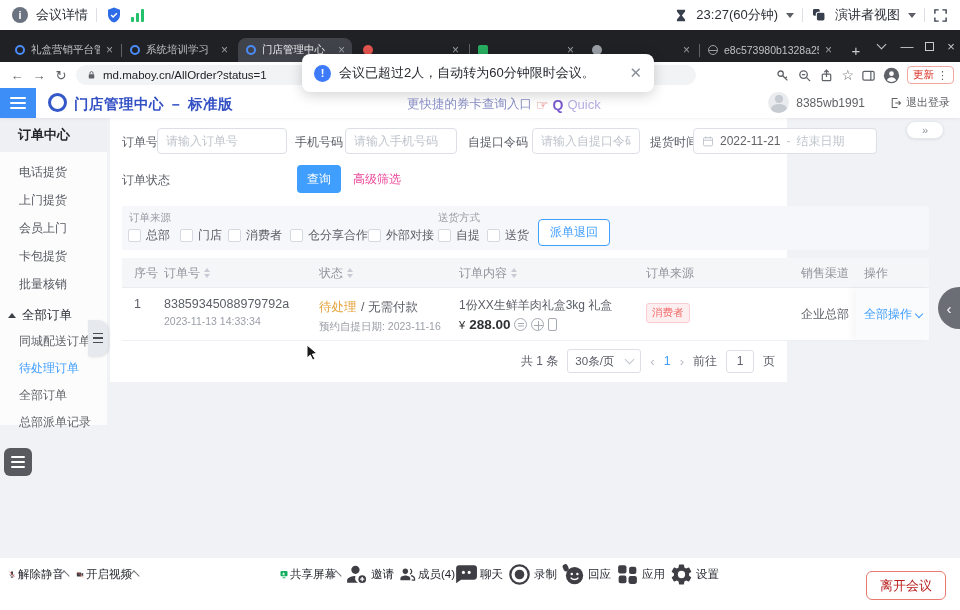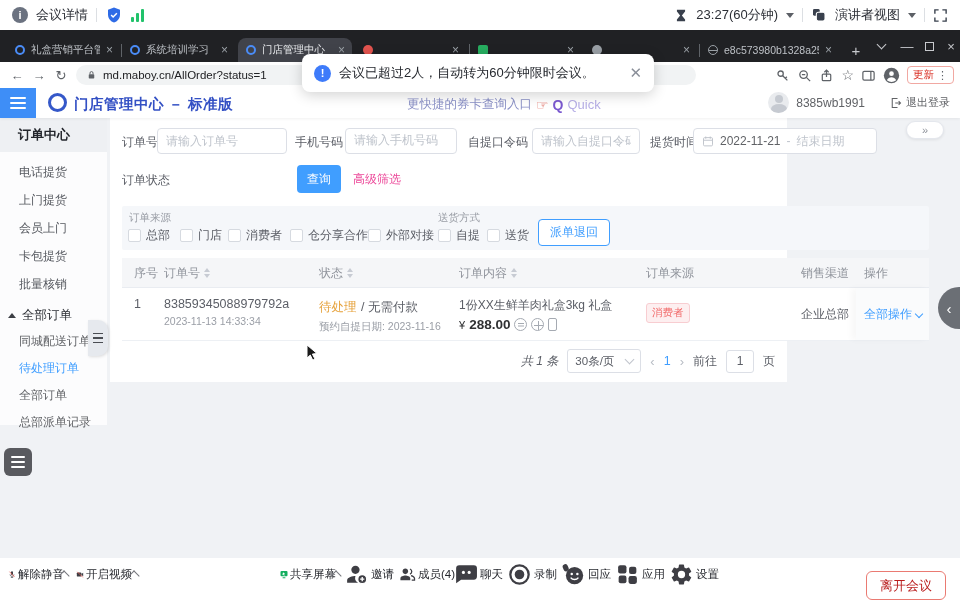--- a/index.html
+++ b/index.html
@@ -126,21 +126,21 @@
   .mini-ic.lines:before { content:""; position:absolute; left:2.5px; top:3.5px; width:6px; border-top:1px solid #a5aab2; box-shadow:0 2.5px 0 #a5aab2; }
   .mini-ic.wheel:before { content:""; position:absolute; left:5.5px; top:1.5px; height:9px; border-left:1px solid #a5aab2; }
   .mini-ic.wheel:after { content:""; position:absolute; top:5.5px; left:1.5px; width:9px; border-top:1px solid #a5aab2; }
   .mini-rect { width:9px; height:13px; border:1px solid #a5aab2; border-radius:2px; }
   .badge-red { display:inline-block; margin-top:15px; padding:2px 5px; background:#fdeff0; border:1px solid #f8cdd1; border-radius:3px; font-size:10.5px; color:#f16a6a; }
   .channel { font-size:12px; color:#5b5e66; padding-top:18px; }
   .actlink { display:flex; align-items:center; gap:4px; padding-top:18px; font-size:12px; color:#409eff; }
   .chev-blue { width:6px; height:6px; border-right:1.5px solid #409eff; border-bottom:1.5px solid #409eff; transform:rotate(45deg); margin-top:-2px; }
 
   .pager { position:absolute; right:12px; top:230px; height:26px; display:flex; align-items:center; gap:9px; }
-  .pg-total { font-size:12px; color:#5b5e66;font-style:italic; }
+  .pg-total { font-size:12px; color:#5b5e66; }
   .pg-size { width:74px; height:24px; border:1px solid #dcdfe6; border-radius:3px; display:flex; align-items:center; justify-content:space-between; padding:0 7px; }
   .pg-size span { font-size:11.5px; color:#5b5e66; }
   .pg-arrow { font-size:13px; color:#b7bcc4; }
   .pg-cur { font-size:12.5px; color:#409eff; }
   .pg-goto { font-size:12px; color:#5b5e66; }
   .pg-input { width:28px; height:23px; border:1px solid #dcdfe6; border-radius:3px; text-align:center; font-size:12px; color:#5b5e66; font-family:inherit; }
 
   .collapse-pill { position:absolute; left:906px; top:121px; width:38px; height:18px; background:#fff; border:1px solid #e4e7ed; border-radius:9px; box-shadow:0 1px 3px rgba(0,0,0,.08); color:#8f939b; font-size:11px; display:flex; align-items:center; justify-content:center; z-index:6; }
   .right-handle { position:absolute; left:938px; top:287px; width:22px; height:42px; background:rgba(74,77,85,.8); border-radius:21px 0 0 21px; display:flex; align-items:center; justify-content:center; color:#fff; font-size:15px; z-index:6; }
 
@@ -339,21 +339,21 @@
       <i></i>
       <i></i>
       <i></i>
     </div>
 
   <div class="card">
 
     <span class="flabel" style="left:12px">订单号</span>
     <input class="finput" style="left: 47px; width: 130px;" placeholder="请输入订单号">
     <span class="flabel" style="left:185px">手机号码</span>
-    <input class="finput" style="left: 235px; width: 112px; font-family: Liberation Mono, monospace;" placeholder="请输入手机号码">
+    <input class="finput" style="left: 235px; width: 112px;" placeholder="请输入手机号码">
     <span class="flabel" style="left:358px">自提口令码</span>
     <input class="finput" style="left: 422px; width: 108px;" placeholder="请输入自提口令码">
     <span class="flabel" style="left:540px">提货时间</span>
     <div class="dateinput" style="left:583px;width:184px">
       <svg width="12" height="12" viewBox="0 0 16 16">
           <rect x="2" y="3.5" width="12" height="11" rx="1.5" stroke="#c0c4cc" stroke-width="1.3" fill="none"></rect>
           <path d="M5 2v3M11 2v3M2 7h12" stroke="#c0c4cc" stroke-width="1.3"></path>
         </svg>
       <span class="dv">2022-11-21</span>
       <span class="dph">-</span>

